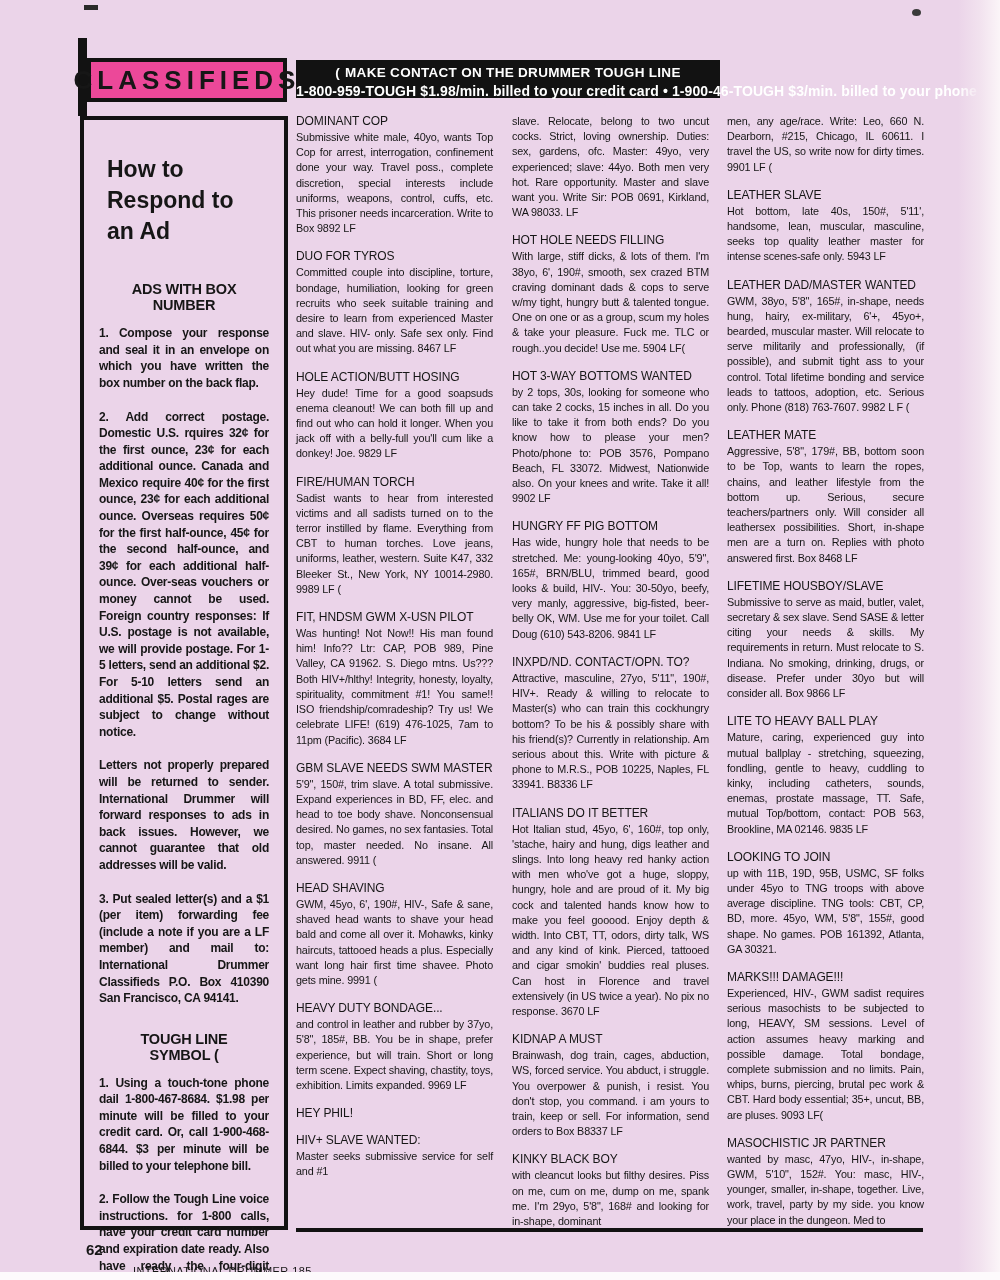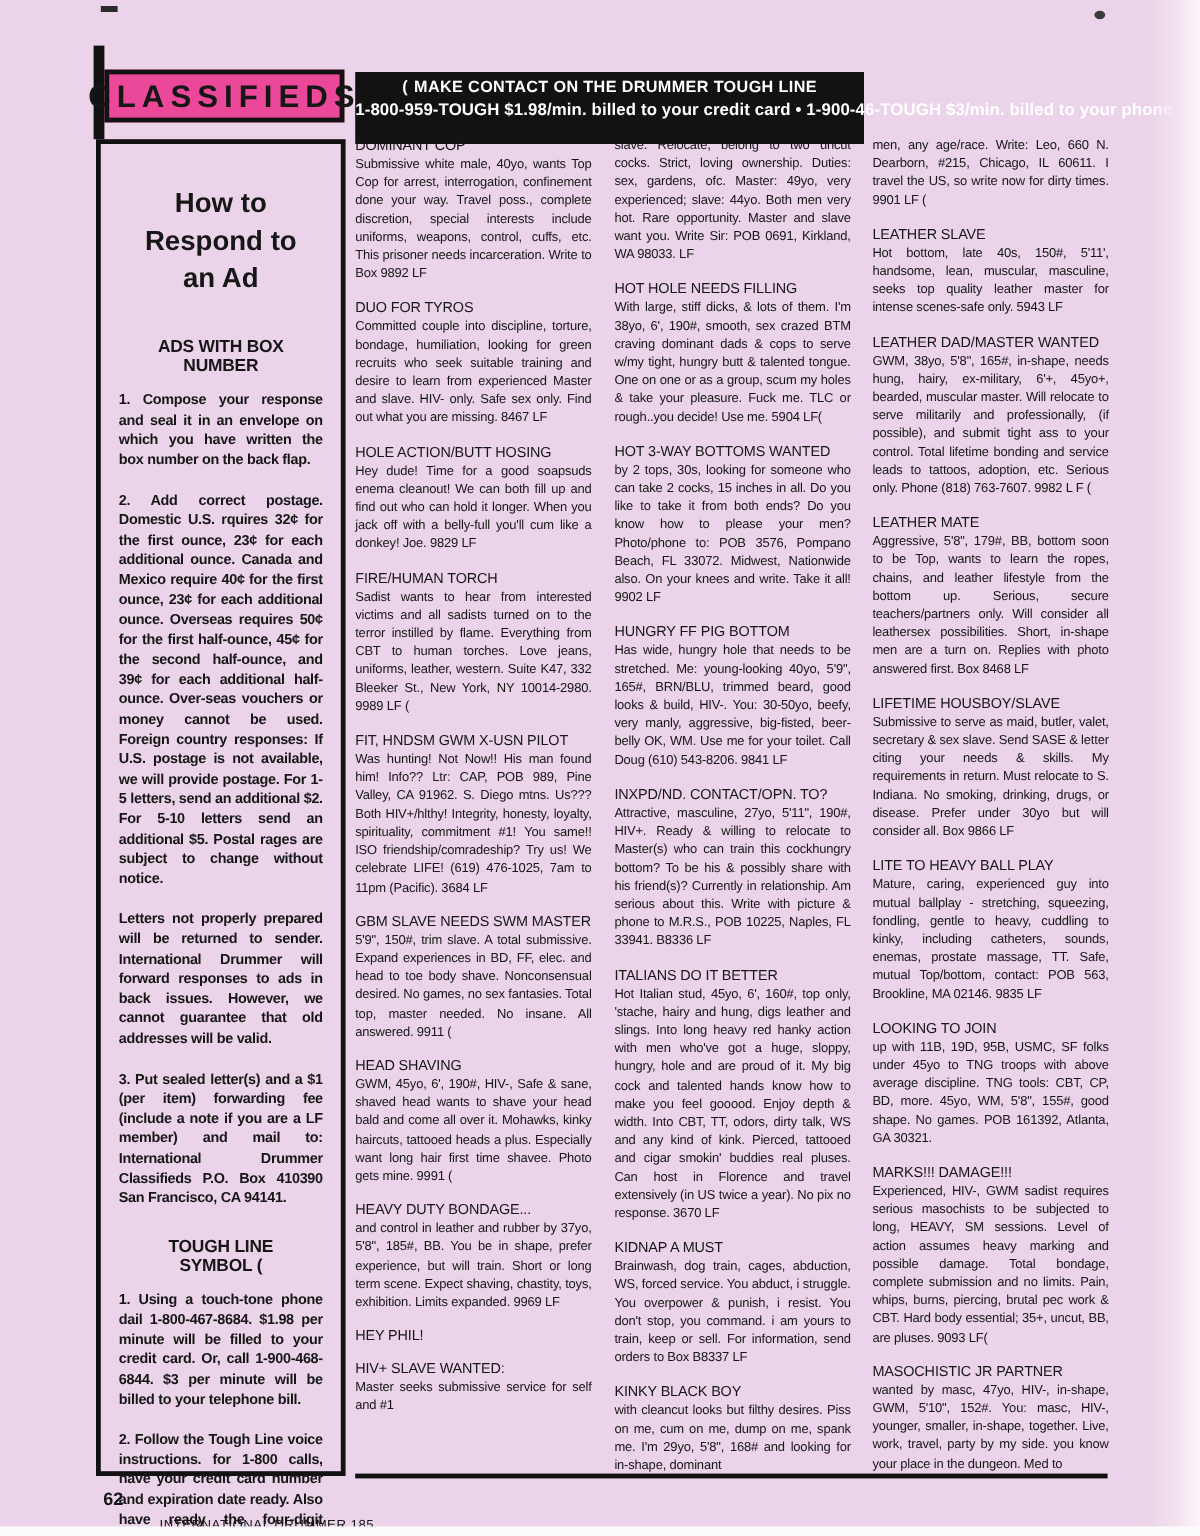--- a/index.html
+++ b/index.html
@@ -23,34 +23,34 @@
   .corner-bar{position:absolute; left:78px; top:38px; width:9px; height:78px; background:#121212;}
 
   .classifieds-box{
     position:absolute; left:87px; top:58px; width:192px; height:36px;
     background:#ec4899; border:4px solid #121212; box-sizing:content-box;
     display:flex; align-items:center; justify-content:center;
     font-weight:bold; font-size:26px; letter-spacing:5px;
   }
 
   .tough-bar{
-    position:absolute; left:296px; top:60px; width:424px; height:60px;
+    position:absolute; left:296px; top:60px; width:424px; height:38px;
     background:#121212; color:#ffffff; text-align:center; box-sizing:border-box; padding-top:5px;
   }
   .tough-line1{font-size:13.5px; font-weight:bold; letter-spacing:0.3px; white-space:nowrap;}
   .tough-symbol{font-weight:bold; margin-right:5px;}
   .tough-line2{font-size:14px; font-weight:bold; margin-top:3px; letter-spacing:0.1px; white-space:nowrap;}
 
   .sidebar{
     position:absolute; left:80px; top:116px; width:208px; height:1114px;
     border:4px solid #121212; box-sizing:border-box; padding:28px 15px 10px;
     background:#ebd4e9;
   }
   .sidebar-title{
-    text-align:center; font-weight:bold; font-size:23px; line-height:1.35; margin:6px 8px 34px;
+    text-align:left; font-weight:bold; font-size:23px; line-height:1.35; margin:6px 8px 34px;
   }
   .sb-heading{text-align:center; font-weight:bold; font-size:14.5px; margin:24px 16px 12px; letter-spacing:-0.2px;}
   .sb-para{
     font-weight:bold; font-size:12px; line-height:16.6px; text-align:justify;
     margin:0 0 17px; letter-spacing:-0.25px;
   }
 
   .adcol{position:absolute; top:114px; width:197px;}
   .adcol-1{left:296px;} .adcol-2{left:512px;} .adcol-3{left:727px;}
   .ad{margin-bottom:13px;}

